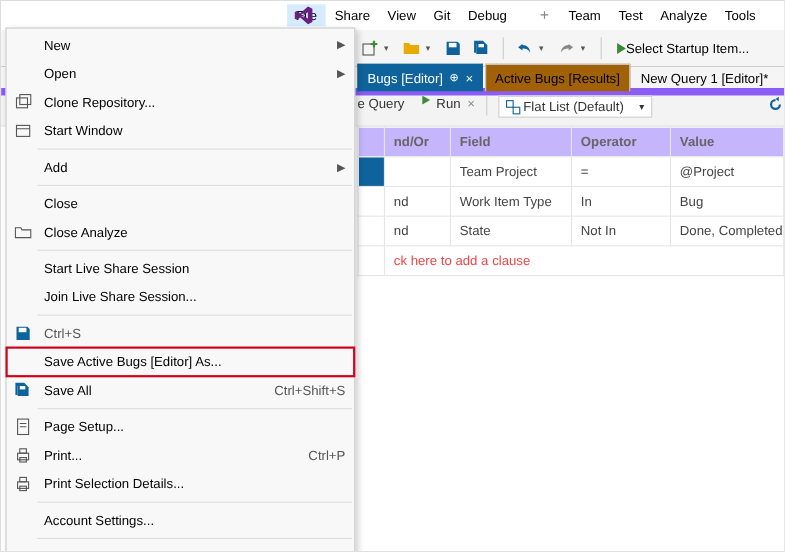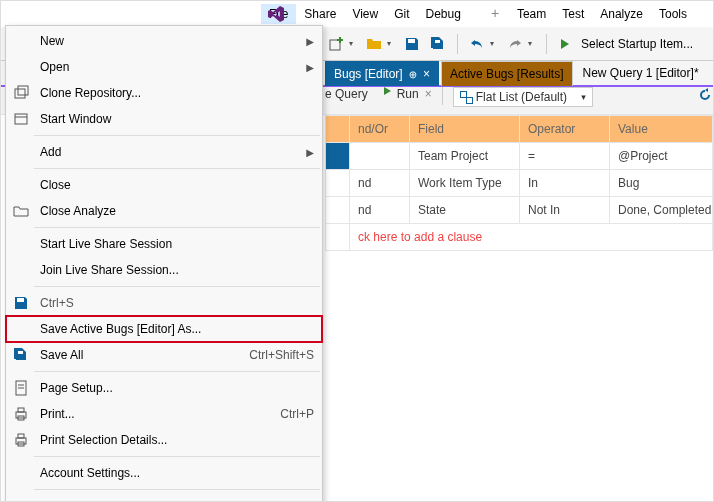--- a/index.html
+++ b/index.html
@@ -50,33 +50,33 @@
     gap: 4px;
   }
   .tb-btn {
     width: 22px; height: 22px;
     display: flex; align-items: center; justify-content: center;
     position: relative;
   }
   .tb-btn .drop { position: absolute; right: -6px; font-size: 8px; color: #555; }
   .tb-sep { width: 1px; height: 20px; background: #ccc; margin: 0 4px; }
   .startup-btn {
-    display: flex; align-items: center; gap: 12px;
+    display: flex; align-items: center; gap: 0;
     padding: 2px 6px;
     white-space: nowrap;
   }
   .play-tri { width: 0; height: 0; border-left: 8px solid #388a34; border-top: 5px solid transparent; border-bottom: 5px solid transparent; }
   
   .tabbar {
     height: 26px;
     background: #f5f5f5;
     display: flex;
-    align-items: flex-start;
+    align-items: center;
     padding-left: 324px;
-    border-bottom: 2px solid #8b5cf6;
+    border-bottom: 7px solid #8b5cf6;
   }
   .tab {
     padding: 5px 8px;
     background: #a16207;
     border-top: 1px solid #ccc;
     border-left: 1px solid #ccc;
     border-right: 1px solid #ccc;
     margin-right: 2px;
     display: flex; align-items: center; gap: 6px;
     white-space: nowrap;
@@ -122,21 +122,21 @@
     font-size: 12px;
     color:#444;
   }
   .grid th, .grid td {
     border: 1px solid #e5e5e5;
     padding: 6px 8px;
     text-align: left;
     overflow: hidden;
     white-space: nowrap;
   }
-  .grid th { background: #fdba74; font-weight: normal; color:#666;}
+  .grid th { background: #c4b5fd; font-weight: bold; color:#666;}
   .grid .sel { background: #0e639c; }
   .addrow td { color:#ef4444; }
   
   .dropdown {
     position: absolute;
     left: 4px; top: 24px;
     width: 318px;
     background: #f8f8f8;
     border: 1px solid #ccc;
     box-shadow: 2px 2px 6px rgba(0,0,0,.2);

